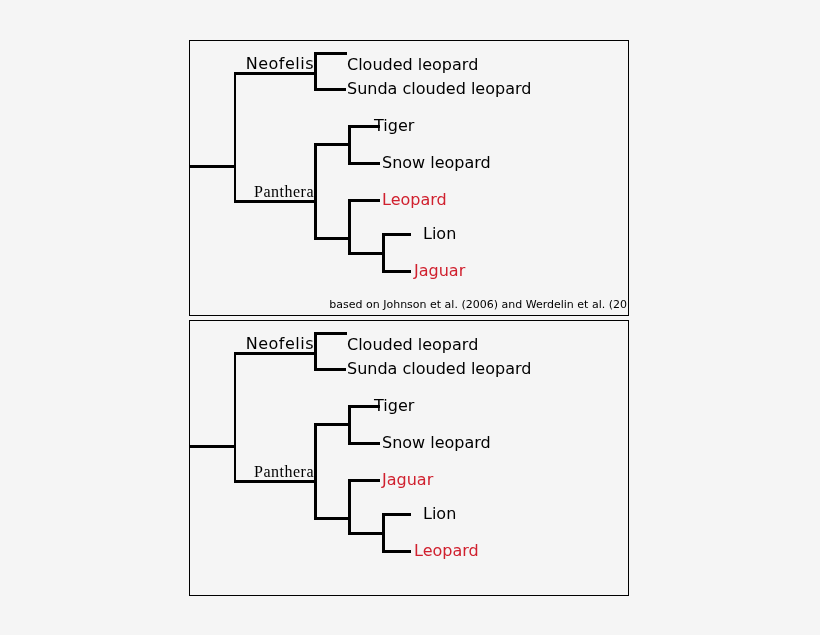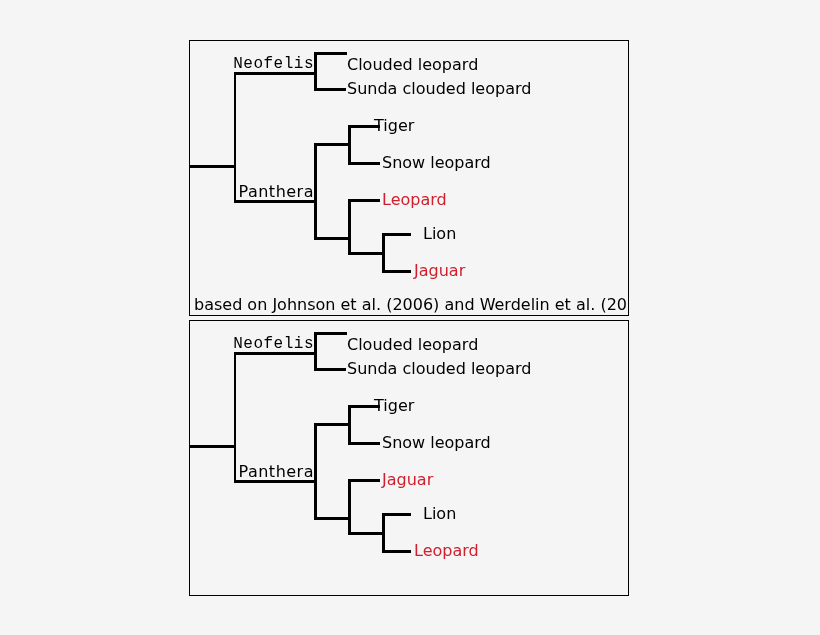--- a/index.html
+++ b/index.html
@@ -54,37 +54,37 @@
   .l-b7       {left:192px;  top:229px; width:29px;}
 
   
   .taxon,.genus{
     position:absolute;
     font-size:16px;
     line-height:20px;
     white-space:nowrap;
   }
   .genus{width:95px;text-align:right;letter-spacing:.5px;}
-  .g-neofelis{left:29px;top:13px;font-family:Liberation Mono, monospace;}
-  .g-panthera{left:29px;top:141px;}
+  .g-neofelis{left:29px;top:13px;}
+  .g-panthera{left:29px;top:141px;font-family:Liberation Serif, serif;}
   .t1{left:157px;top:14px;}
   .t2{left:157px;top:38px;}
   .t3{left:184px;top:75px;}
   .t4{left:192px;top:112px;}
   .t5{left:192px;top:149px;}
   .t6{left:224px;top:183px;margin-left:9px;}
   .t7{left:224px;top:220px;}
   .hl{color:var(--highlight);}
 
   .caption{
     position:absolute;
     right:1px;
     bottom:2px;
     max-width:99%;
-    font-size:16px;
+    font-size:11px;
     line-height:16px;
     white-space:nowrap;
     overflow:hidden;
     text-align:right;
   }
 </style>
 </head>
 <body>
 
 <div class="panel" id="panel-1">

